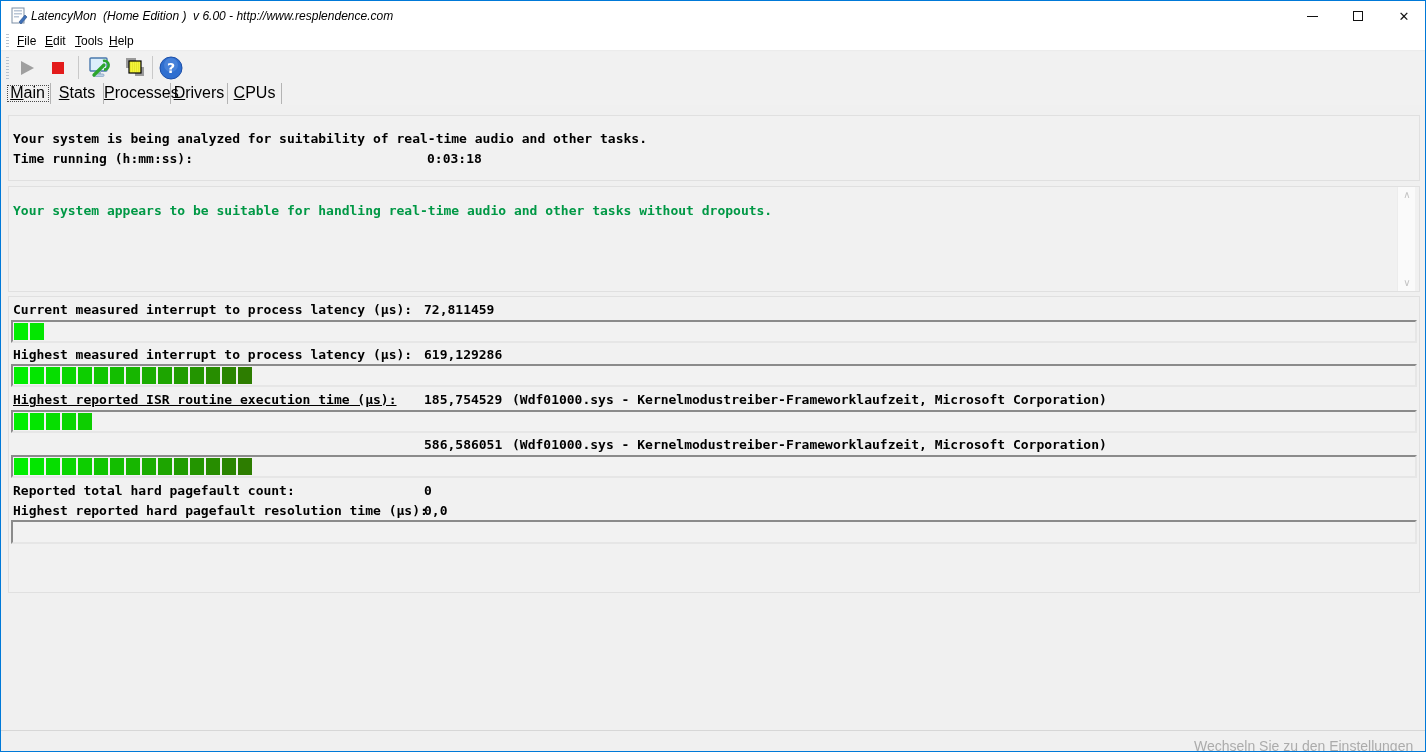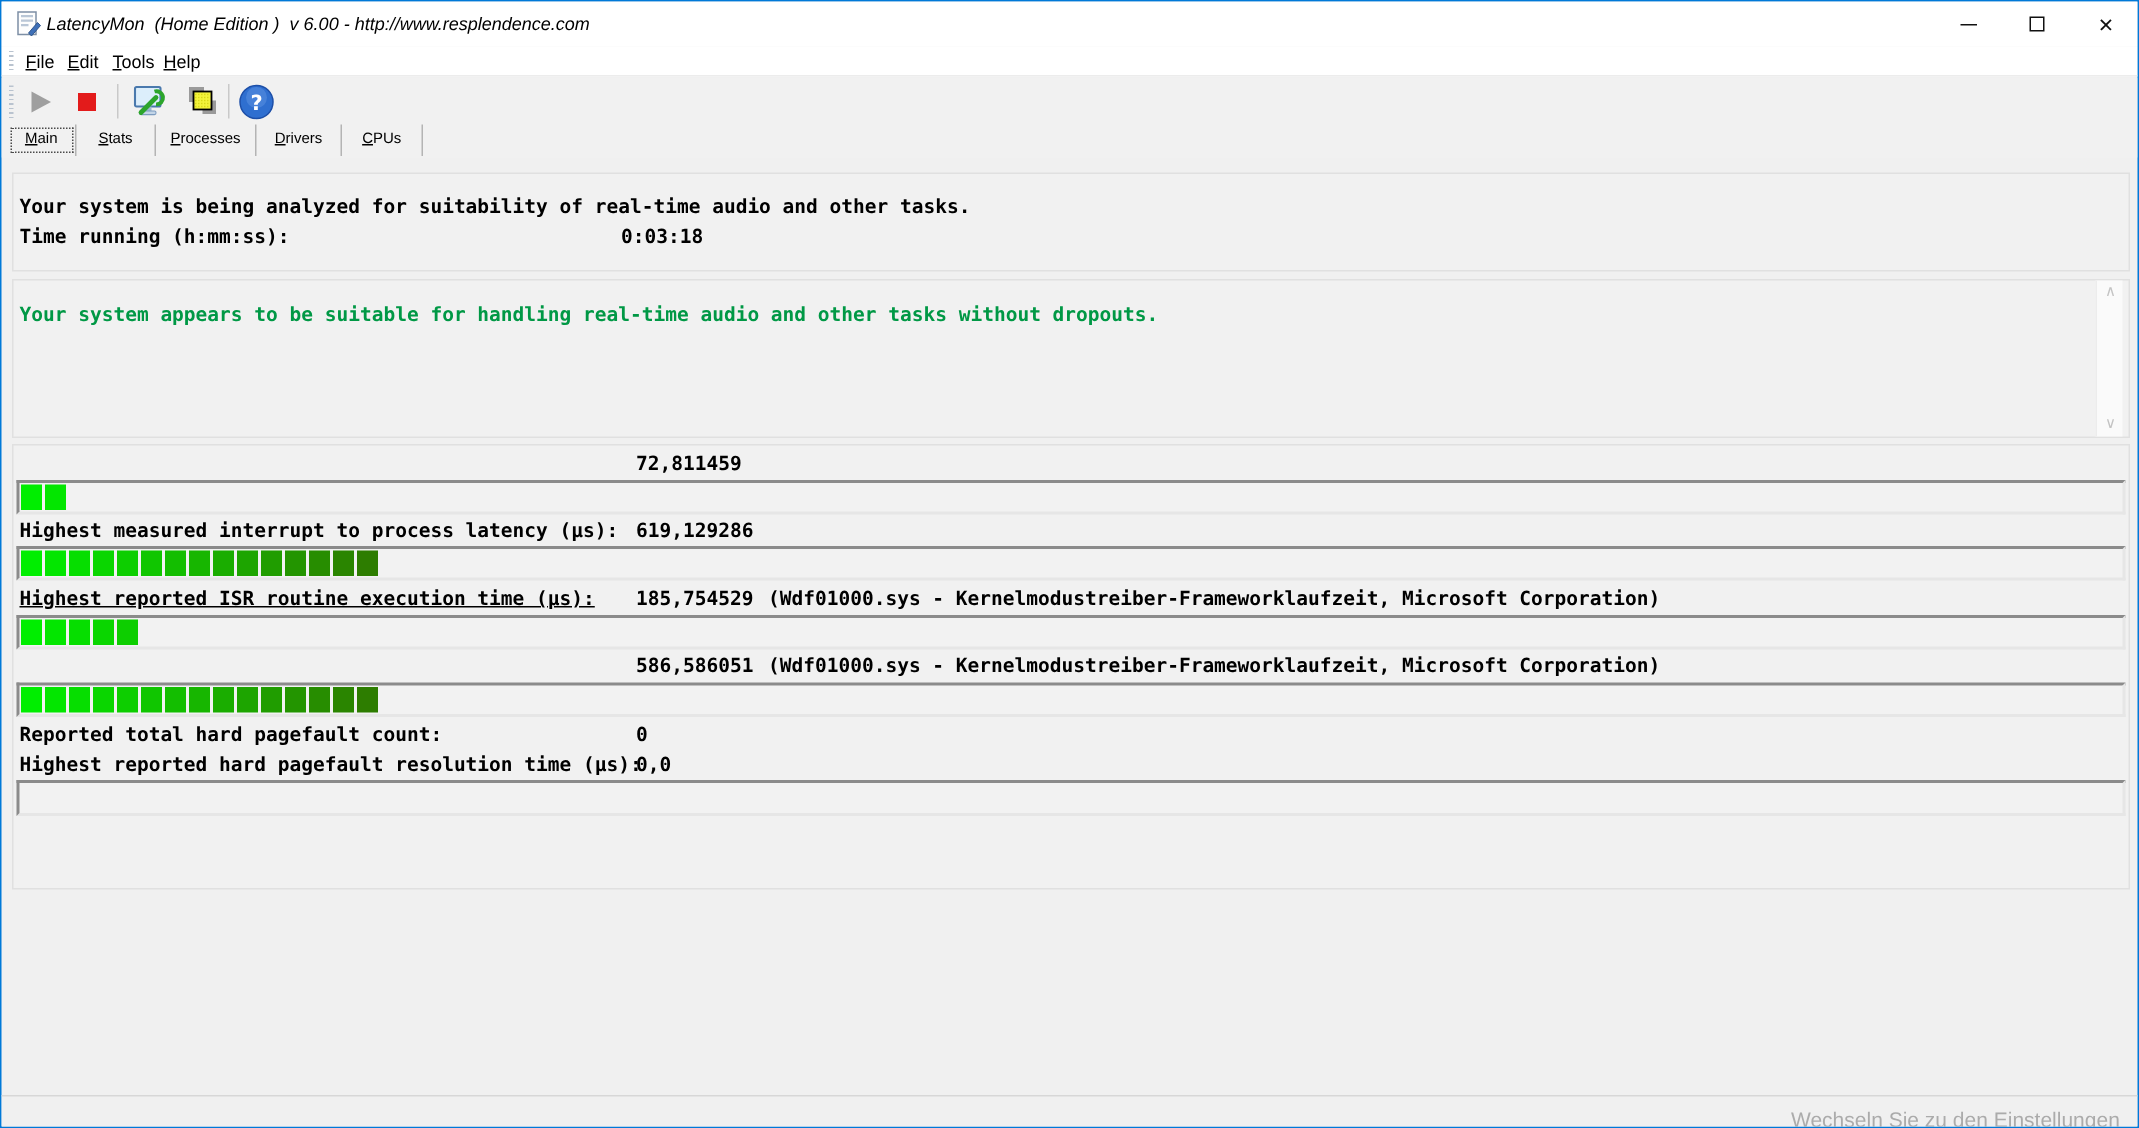--- a/index.html
+++ b/index.html
@@ -29,37 +29,37 @@
   #toolbar { position:absolute; left:0; top:51px; width:100%; height:31px; background:#f1f1f1; }
   #tool-grip { left:5px; top:56px; height:22px; }
   .tb { position:absolute; top:54px; width:30px; height:26px; display:flex; align-items:center; justify-content:center; }
   #tb-play { left:11px; } #tb-stop { left:42px; } #tb-options { left:84px; } #tb-copy { left:118px; } #tb-help { left:155px; }
   .tb-sep { position:absolute; top:55px; width:1px; height:23px; background:#c9c9c9; }
   #sep1 { left:77px; } #sep2 { left:151px; }
   #play-tri { width:0; height:0; border-left:13px solid #9f9f9f; border-top:7px solid transparent; border-bottom:7px solid transparent; }
   #stop-sq { width:12px; height:12px; background:#e31b1b; }
   
   #tabrow { position:absolute; left:0; top:82px; width:100%; height:22px; background:#f1f1f1; }
-  .tab { position:absolute; top:82px; height:21px; line-height:20px; text-align:center; font-size:10px; border-right:1px solid #b4b4b4; }
+  .tab { position:absolute; top:82px; height:21px; line-height:20px; text-align:center; font-size:16px; border-right:1px solid #b4b4b4; }
   #tab-main { left:4px; width:46px; outline:1px dotted #4a4a4a; outline-offset:-3px; }
   #tab-stats { left:50px; width:53px; }
   #tab-processes { left:103px; width:67px; }
   #tab-drivers { left:170px; width:57px; }
   #tab-cpus { left:227px; width:54px; }
   
   .panel { position:absolute; left:7px; width:1412px; background:#f1f1f1; border:1px solid #e0e0e0; }
   #panel-analysis { top:114px; height:66px; }
   #panel-message  { top:185px; height:106px; }
   #panel-stats    { top:295px; height:297px; }
   .mono { position:absolute; font-family:"DejaVu Sans Mono", monospace; font-weight:bold; font-size:13px; line-height:14px; white-space:pre; }
   .green { color:#009845; }
   
   #an-line1 { left:12px; top:131px; }
   #an-time-label { left:12px; top:151px; }
-  #an-time-value { left:413px; top:151px; }
+  #an-time-value { left:426px; top:151px; }
   #msg-line { left:12px; top:203px; }
   
   #msg-scroll { position:absolute; left:1396px; top:186px; width:18px; height:104px; background:#fafafa; border-left:1px solid #ececec; }
   .scroll-arrow { position:absolute; left:0; width:18px; height:16px; text-align:center; font-size:10px; line-height:16px; color:#c3c3c3; font-family:"DejaVu Sans", sans-serif; }
   #msg-up { top:0; } #msg-down { bottom:0; }
   
   .row-label { left:12px; }
   .row-value { left:423px; }
   .row-extra { left:511px; }
   #r0t { top:302px; } #r1t { top:347px; } #r2t { top:392px;text-decoration:underline; } #r3t { top:437px; } #r4t { top:483px; } #r5t { top:503px; }
@@ -157,20 +157,21 @@
 
   <div class="panel" id="panel-message"></div>
   <span class="mono green" id="msg-line" style="color: rgb(0, 152, 69);">Your system appears to be suitable for handling real-time audio and other tasks without dropouts.</span>
   <div id="msg-scroll">
     <div class="scroll-arrow" id="msg-up">∧</div>
     <div class="scroll-arrow" id="msg-down">∨</div>
   </div>
 
   <div class="panel" id="panel-stats"></div>
 
+  <span class="mono row-label" id="r0t">Current measured interrupt to process latency (µs):</span>
   <span class="mono row-value" style="top:302px">72,811459</span>
   <div class="bar" id="bar0">
       <div class="seg" style="background: rgb(0, 238, 0);"></div>
       <div class="seg" style="background: rgb(3, 230, 0);"></div>
     </div>
 
   <span class="mono row-label" id="r1t">Highest measured interrupt to process latency (µs):</span>
   <span class="mono row-value" style="top:347px">619,129286</span>
   <div class="bar" id="bar1">
       <div class="seg" style="background: rgb(0, 238, 0);"></div>

